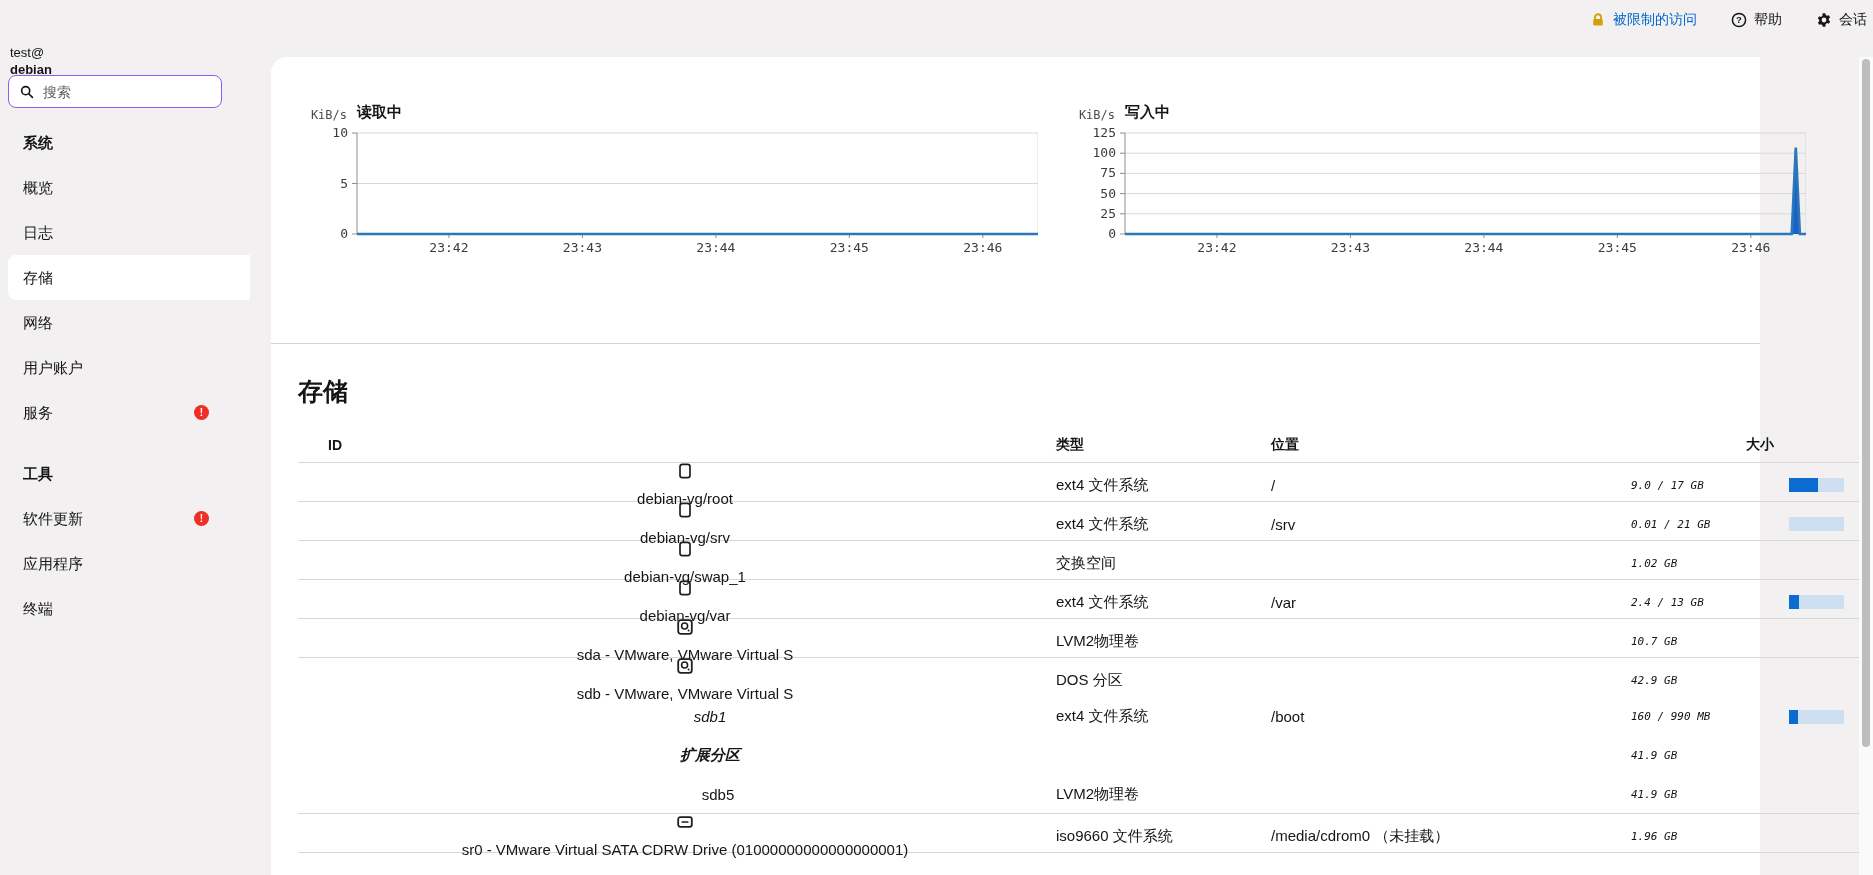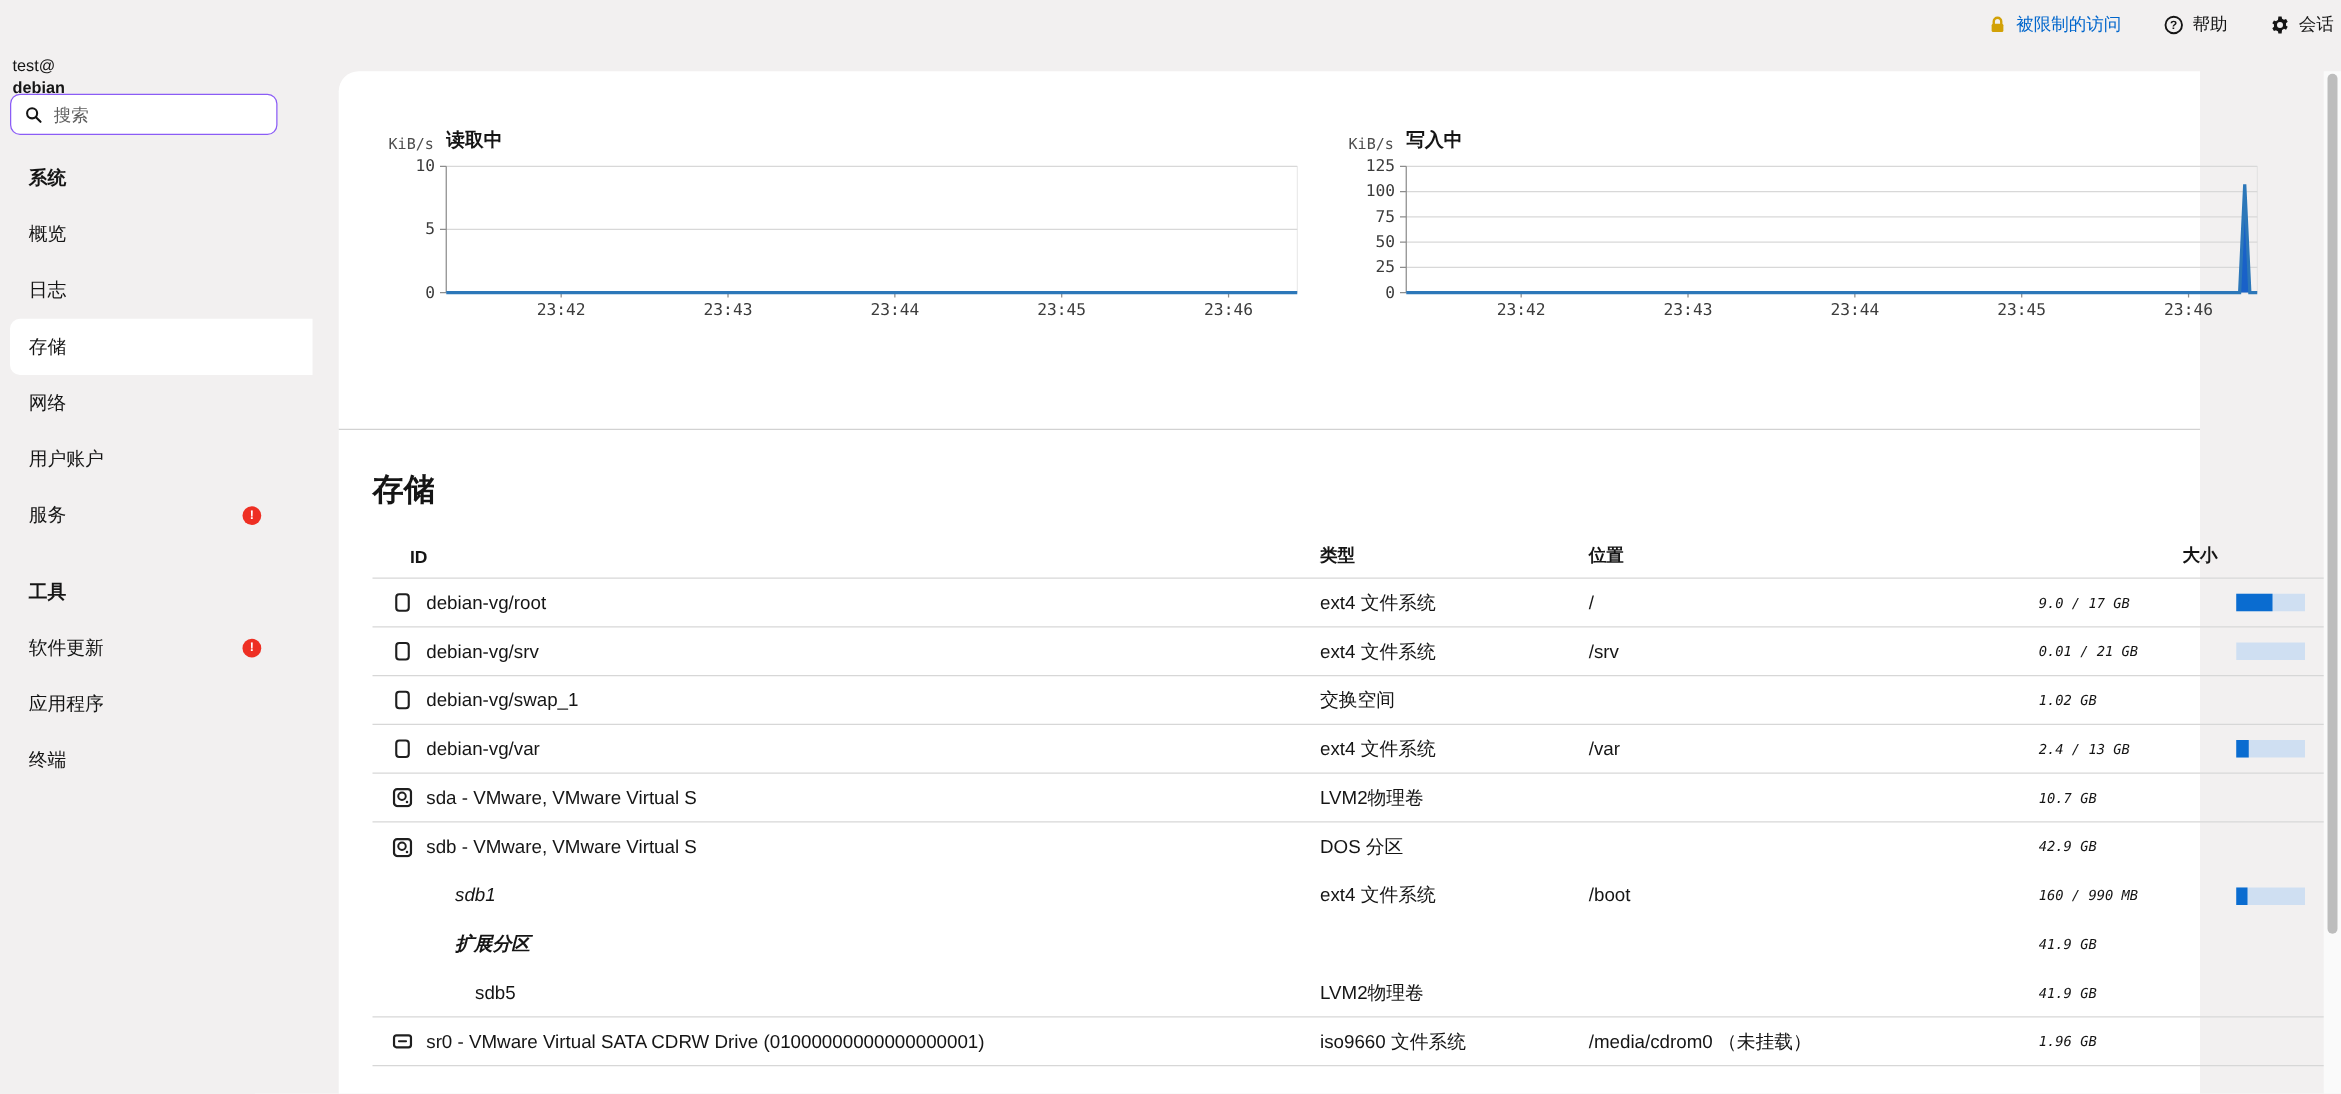--- a/index.html
+++ b/index.html
@@ -53,21 +53,21 @@
   .storage h2 { font-size:25px; font-weight:bold; margin-left:27px; }
   .tbl { position:absolute; top:52px; left:27px; width:1566px; }
   .tbl-header { display:grid; grid-template-columns:758px 215px 360px 143px 90px;
     height:36px; align-items:center; font-size:14px; font-weight:bold;
     border-bottom:1px solid #d7d7d7; }
   .tbl-header .c1 { padding-left:30px; }
   .tbl-header .c4 { text-align:right; }
   .row { display:grid; grid-template-columns:758px 215px 360px 143px 90px;
     height:39px; align-items:center; font-size:15px; cursor:pointer; }
   .row.divider { border-bottom:1px solid #d7d7d7; }
-  .row .c1 { display:flex; align-items:center; padding-left:16px; gap:11px; }
+  .row .c1 { display:flex; align-items:center; padding-left:16px; gap:11px;flex-direction:column; }
   .row .c1.ind1 { padding-left:66px;font-style:italic; }
   .row .c1.ind2 { padding-left:82px; }
   .row .c4 { text-align:left; font-family:"DejaVu Sans Mono",monospace; font-size:11px;font-style:italic; }
   .row .c5 { display:flex; align-items:center; }
   .row .bold { font-weight:bold; }
   .usage-bar { margin-left:15px; width:55px; height:14px; }
   .usage-fill { height:100%; }
   .icon16 { width:16px; height:16px; flex:none; display:inline-block; }
 
   

